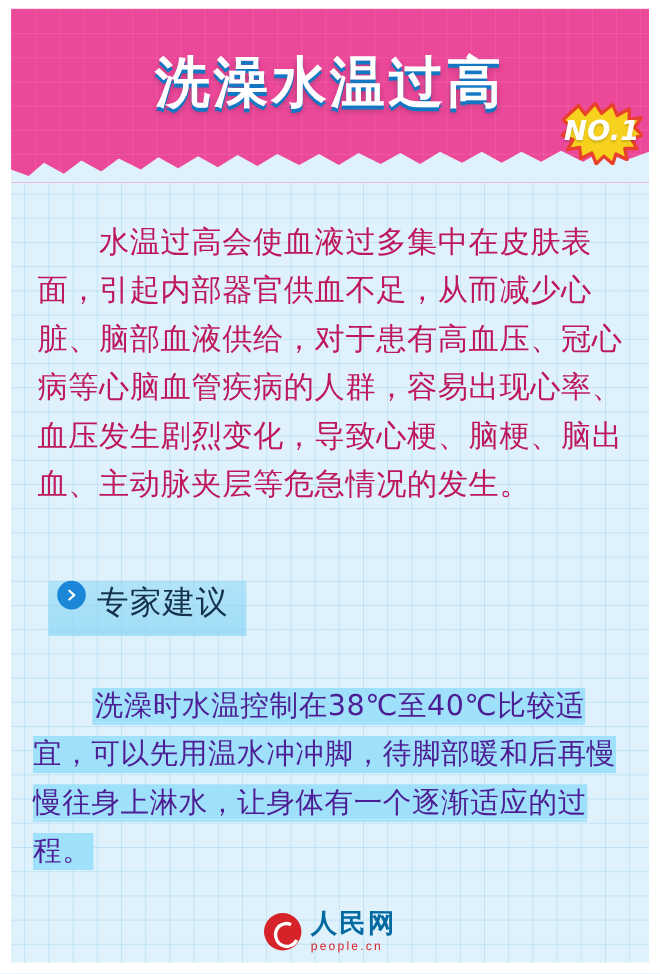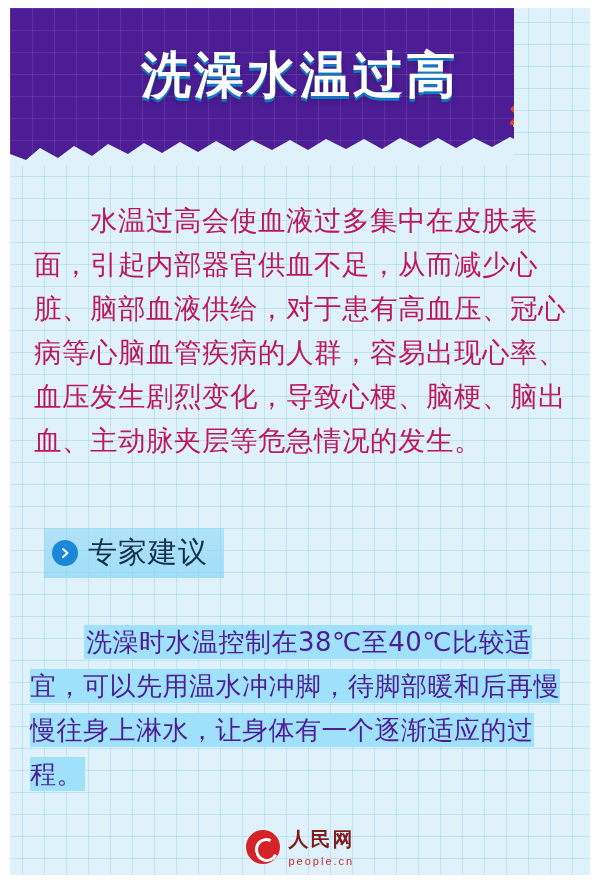--- a/index.html
+++ b/index.html
@@ -58,23 +58,23 @@
     position: absolute;
     left: 0; bottom: 0;
     width: 600px; height: 10px;
     background: #ffffff;
   }
 
   
   .header {
     position: absolute;
     left: 10px; top: 8px;
-    width: 504px;
+    width: 580px;
     height: 158px;
-    background: #4c1d95;
+    background: #ec4899;
     overflow: hidden;
   }
   .header-inner-texture {
     position: absolute;
     left: 0; top: 0; right: 0; bottom: 0;
     background-image:
       linear-gradient(to right, rgba(255,255,255,0.09) 1px, transparent 1px),
       linear-gradient(to bottom, rgba(255,255,255,0.09) 1px, transparent 1px);
     background-size: 22px 22px;
   }
@@ -138,21 +138,20 @@
     letter-spacing: 0.5px;
   }
 
   
   .advice-head {
     position: absolute;
     left: 44px;
     top: 528px;
     height: 50px;
     display: flex;
-    align-items: center;
     padding: 0 16px 0 8px;
     background: linear-gradient(to bottom, rgba(140,214,246,0.55), rgba(140,214,246,0.75));
   }
   .advice-dot {
     width: 26px;
     height: 26px;
     border-radius: 50%;
     background: #1c86d8;
     display: flex;
     align-items: center;
@@ -211,22 +210,22 @@
     position: absolute;
     left: 9px; top: 8px;
     width: 17px; height: 18px;
     border: 3px solid #ffffff;
     border-radius: 50%;
     border-right-color: transparent;
     transform: rotate(-20deg);
   }
   .logo-block { text-align: left; }
   .logo-cn {
-    font-size: 20px;
-    color: #7f1d1d;
+    font-size: 24px;
+    color: #0369a1;
     font-weight: bold;
     line-height: 27px;
     letter-spacing: 2px;
     font-family: "DejaVu Sans", "Liberation Sans", sans-serif;
   }
   .logo-en {
     font-size: 11px;
     color: #d6232a;
     letter-spacing: 2px;
     margin-top: 2px;

